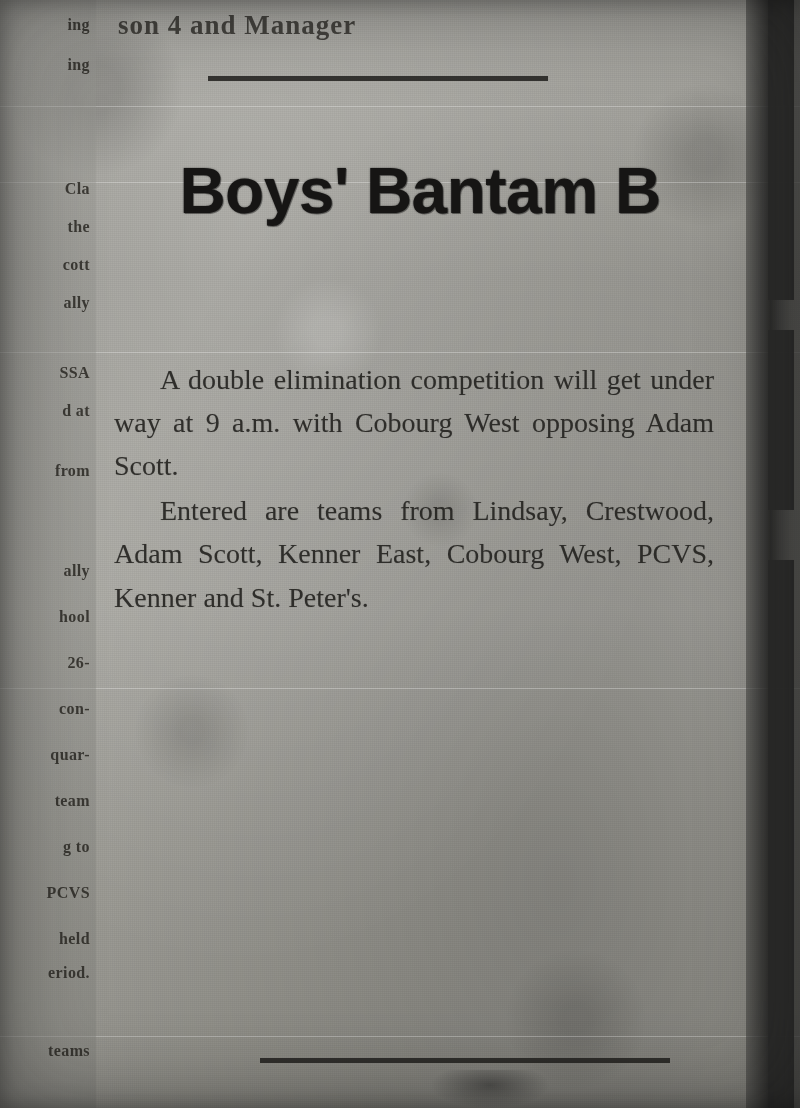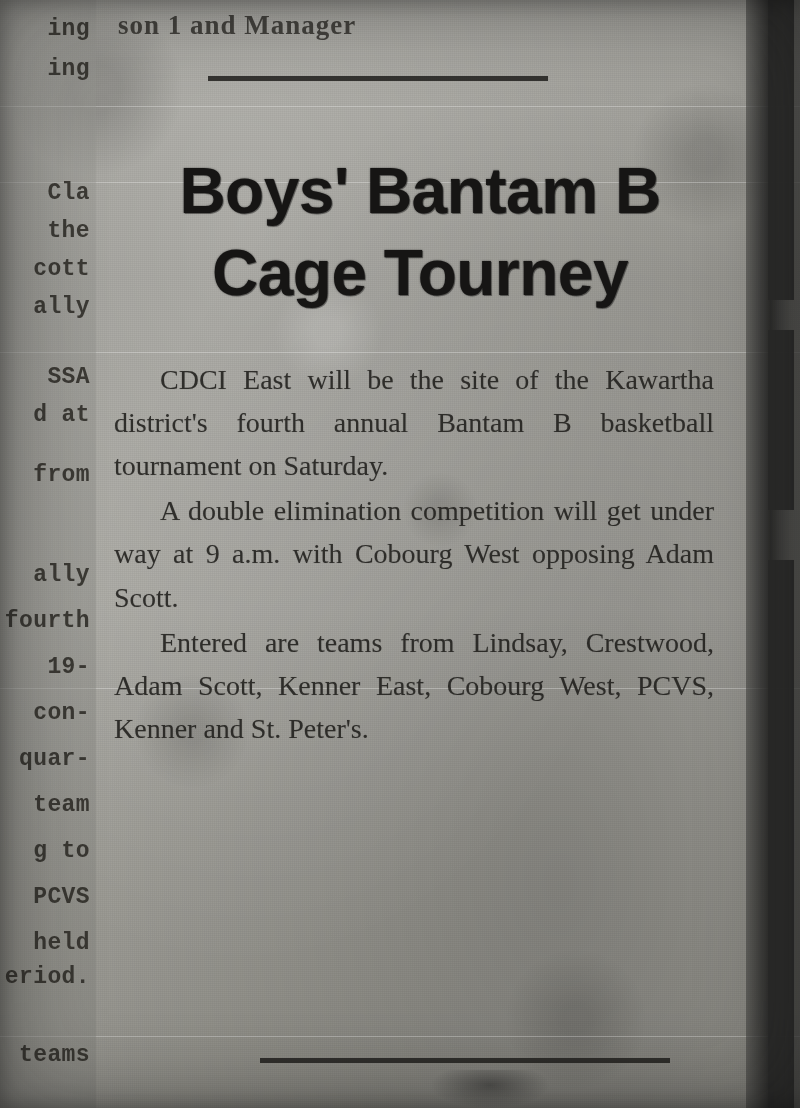--- a/index.html
+++ b/index.html
@@ -76,23 +76,23 @@
     top: 0;
     width: 96px;
     height: 100%;
     background: linear-gradient(180deg, rgba(150,150,145,.35), rgba(125,125,120,.45));
     overflow: hidden;
   }
   .left-col .frag {
     position: absolute;
     right: 6px;
     color: #26241f;
-    font-family: Liberation Mono, monospace;
+    font-family: Liberation Serif, serif;
     font-weight: 700;
-    font-size: 23px;
+    font-size: 16px;
     letter-spacing: .4px;
     text-align: right;
     white-space: nowrap;
     opacity: .82;
     filter: blur(.45px);
   }
 
   
   .scanline {
     position: absolute;
@@ -203,45 +203,43 @@
     <div class="frag" style="top:16px">ing</div>
     <div class="frag" style="top:56px">ing</div>
     <div class="frag" style="top:180px">Cla</div>
     <div class="frag" style="top:218px">the</div>
     <div class="frag" style="top:256px">cott</div>
     <div class="frag" style="top:294px">ally</div>
     <div class="frag" style="top:364px">SSA</div>
     <div class="frag" style="top:402px">d at</div>
     <div class="frag" style="top:462px">from</div>
     <div class="frag" style="top:562px">ally</div>
-    <div class="frag" style="top:608px">fourth</div>
-    <div class="frag" style="top:654px">19-</div>
+    <div class="frag" style="top:608px">hool</div>
+    <div class="frag" style="top:654px">26-</div>
     <div class="frag" style="top:700px">con-</div>
     <div class="frag" style="top:746px">quar-</div>
     <div class="frag" style="top:792px">team</div>
     <div class="frag" style="top:838px">g to</div>
     <div class="frag" style="top:884px">PCVS</div>
     <div class="frag" style="top:930px">held</div>
     <div class="frag" style="top:964px">eriod.</div>
     <div class="frag" style="top:1042px">teams</div>
   </div>
 
   <div class="article">
 
-    <div class="kicker">son 1 and Manager</div>
+    <div class="kicker">son 4 and Manager</div>
 
     <div class="rule rule-top"></div>
 
     <h1 class="headline">
       <span class="hl-line">Boys' Bantam B</span>
-      <span class="hl-line">Cage Tourney</span>
     </h1>
 
     <div class="body">
-      <p>CDCI East will be the site of the Kawartha district's fourth annual Bantam B basketball tournament on Saturday.</p>
       <p>A double elimination competition will get under way at 9 a.m. with Cobourg West opposing Adam Scott.</p>
       <p>Entered are teams from Lindsay, Crestwood, Adam Scott, Kenner East, Cobourg West, PCVS, Kenner and St. Peter's.</p>
     </div>
 
     <div class="rule rule-bottom"></div>
   </div>
 
   <div class="bottom-smudge"></div>
 
   <div class="right-gutter">

